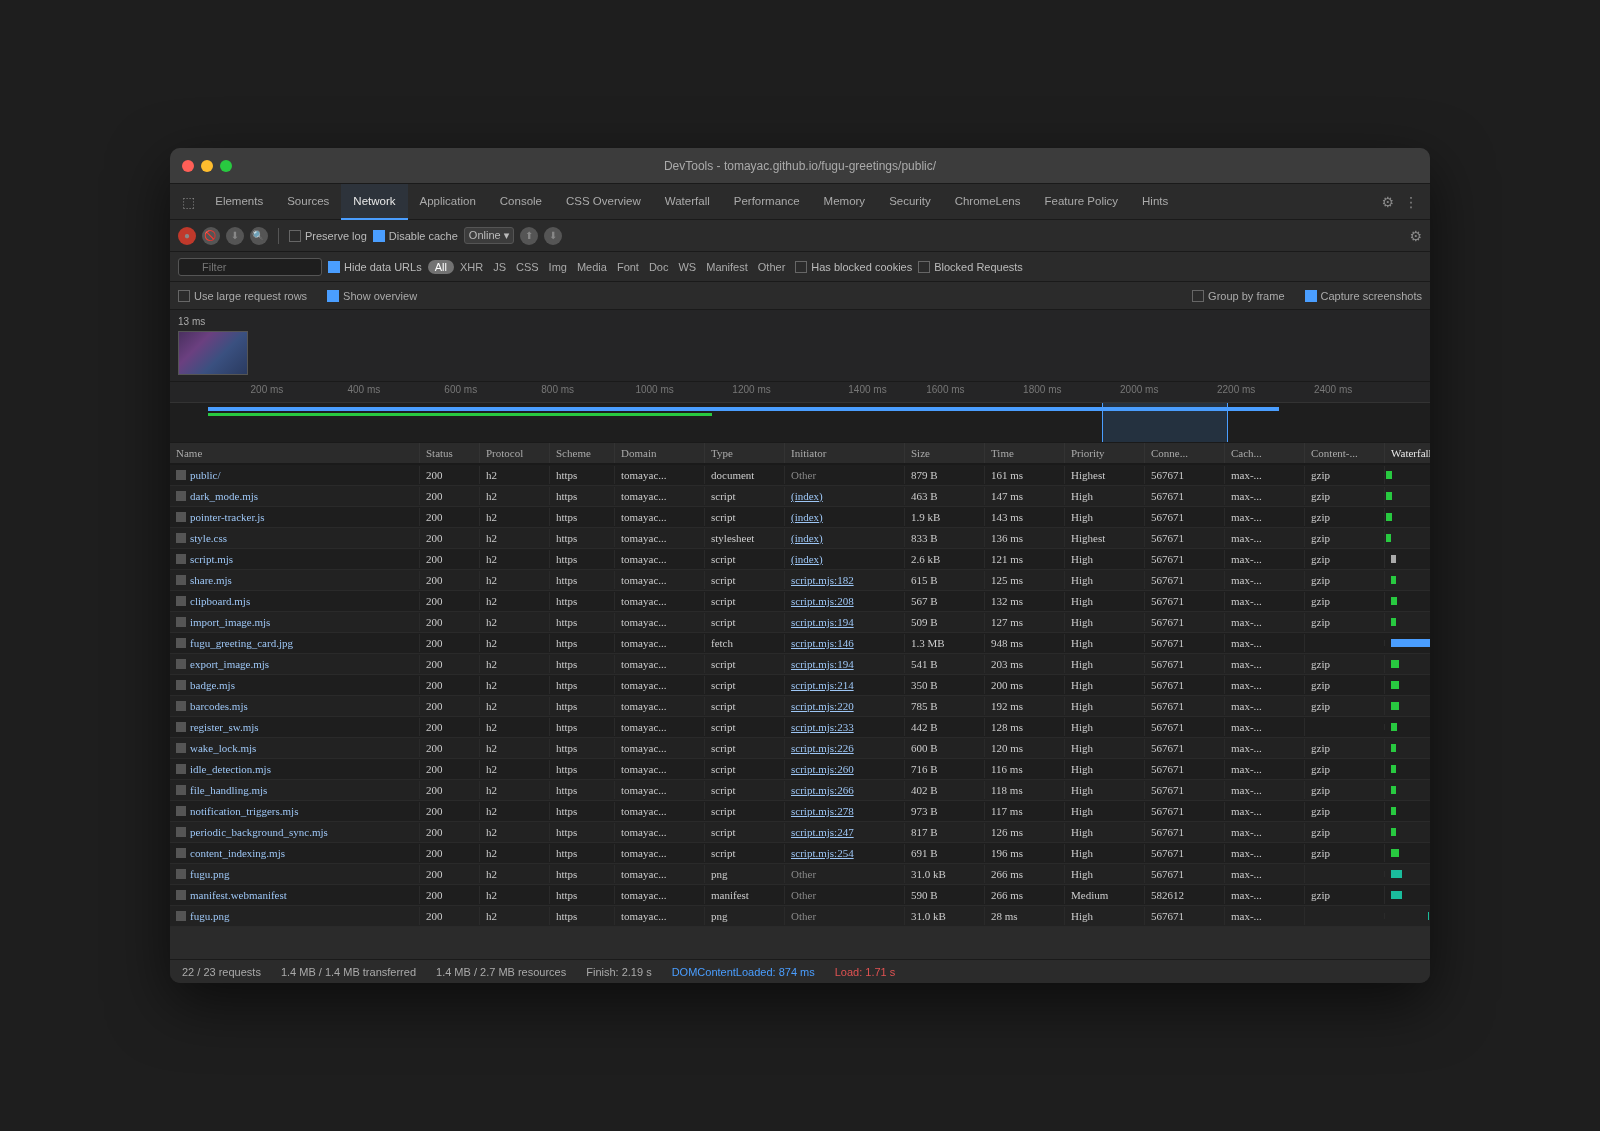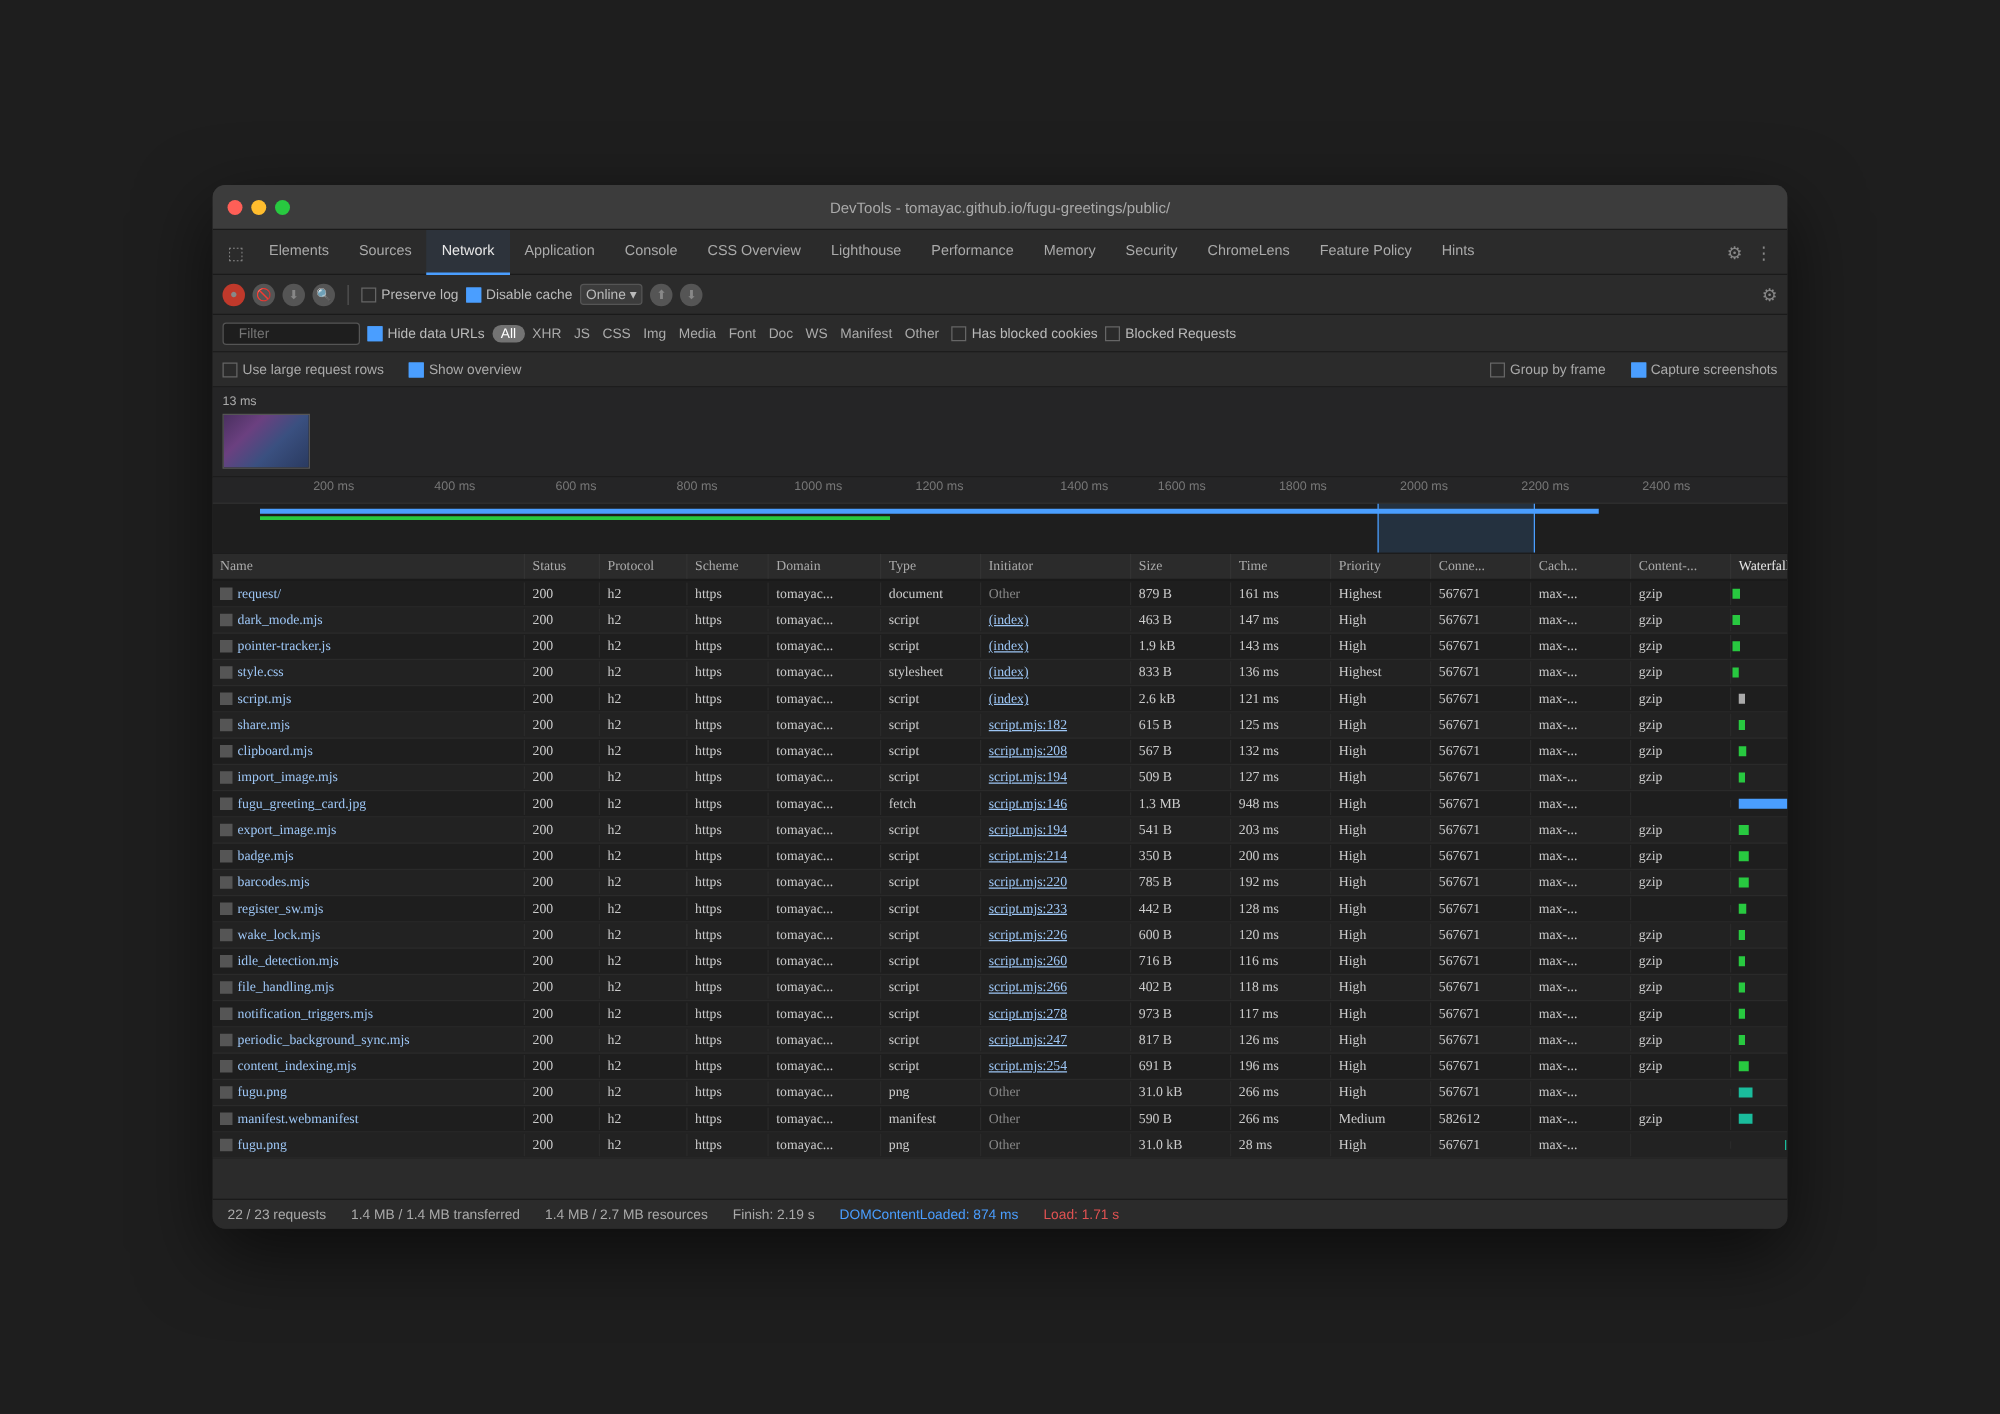--- a/index.html
+++ b/index.html
@@ -132,23 +132,23 @@
       gap: 6px;
       padding: 4px 8px;
       border-bottom: 1px solid #1a1a1a;
       height: 30px;
     }
     .filter-input {
       background: #1e1e1e;
       border: 1px solid #555;
       color: #bbb;
       font-size: 11px;
-      padding: 2px 12px;
+      padding: 2px 23px;
       border-radius: 3px;
-      width: 110px;
+      width: 144px;
     }
     .filter-tag {
       font-size: 11px;
       color: #aaa;
       cursor: pointer;
       padding: 1px 4px;
       border-radius: 3px;
     }
     .filter-tag.active {
       background: #737373;
@@ -364,21 +364,21 @@
 
   <div class="tabs-bar">
     <div class="cursor-icon">⬚</div>
     <div id="tabs-container" style="display: flex;">
         <div class="tab">Elements</div>
         <div class="tab">Sources</div>
         <div class="tab active">Network</div>
         <div class="tab">Application</div>
         <div class="tab">Console</div>
         <div class="tab">CSS Overview</div>
-        <div class="tab">Lighthouse</div>
+        <div class="tab">Waterfall</div>
         <div class="tab">Performance</div>
         <div class="tab">Memory</div>
         <div class="tab">Security</div>
         <div class="tab">ChromeLens</div>
         <div class="tab">Feature Policy</div>
         <div class="tab">Hints</div>
       </div>
     <div class="tab-spacer"></div>
     <div class="tab-icons">
       <span>⚙</span>
@@ -501,21 +501,21 @@
         <div class="th">Priority</div>
         <div class="th">Conne...</div>
         <div class="th">Cach...</div>
         <div class="th">Content-...</div>
         <div class="th sorted">Waterfall ▲</div>
       </div>
     <div id="table-body">
         <div class="table-row">
           <div class="td name-cell">
             <span class="file-icon"></span>
-            <span>request/</span>
+            <span>public/</span>
           </div>
           <div class="td">200</div>
           <div class="td">h2</div>
           <div class="td">https</div>
           <div class="td">tomayac...</div>
           <div class="td">document</div>
           <div class="td other">Other</div>
           <div class="td">879 B</div>
           <div class="td">161 ms</div>
           <div class="td">Highest</div>

